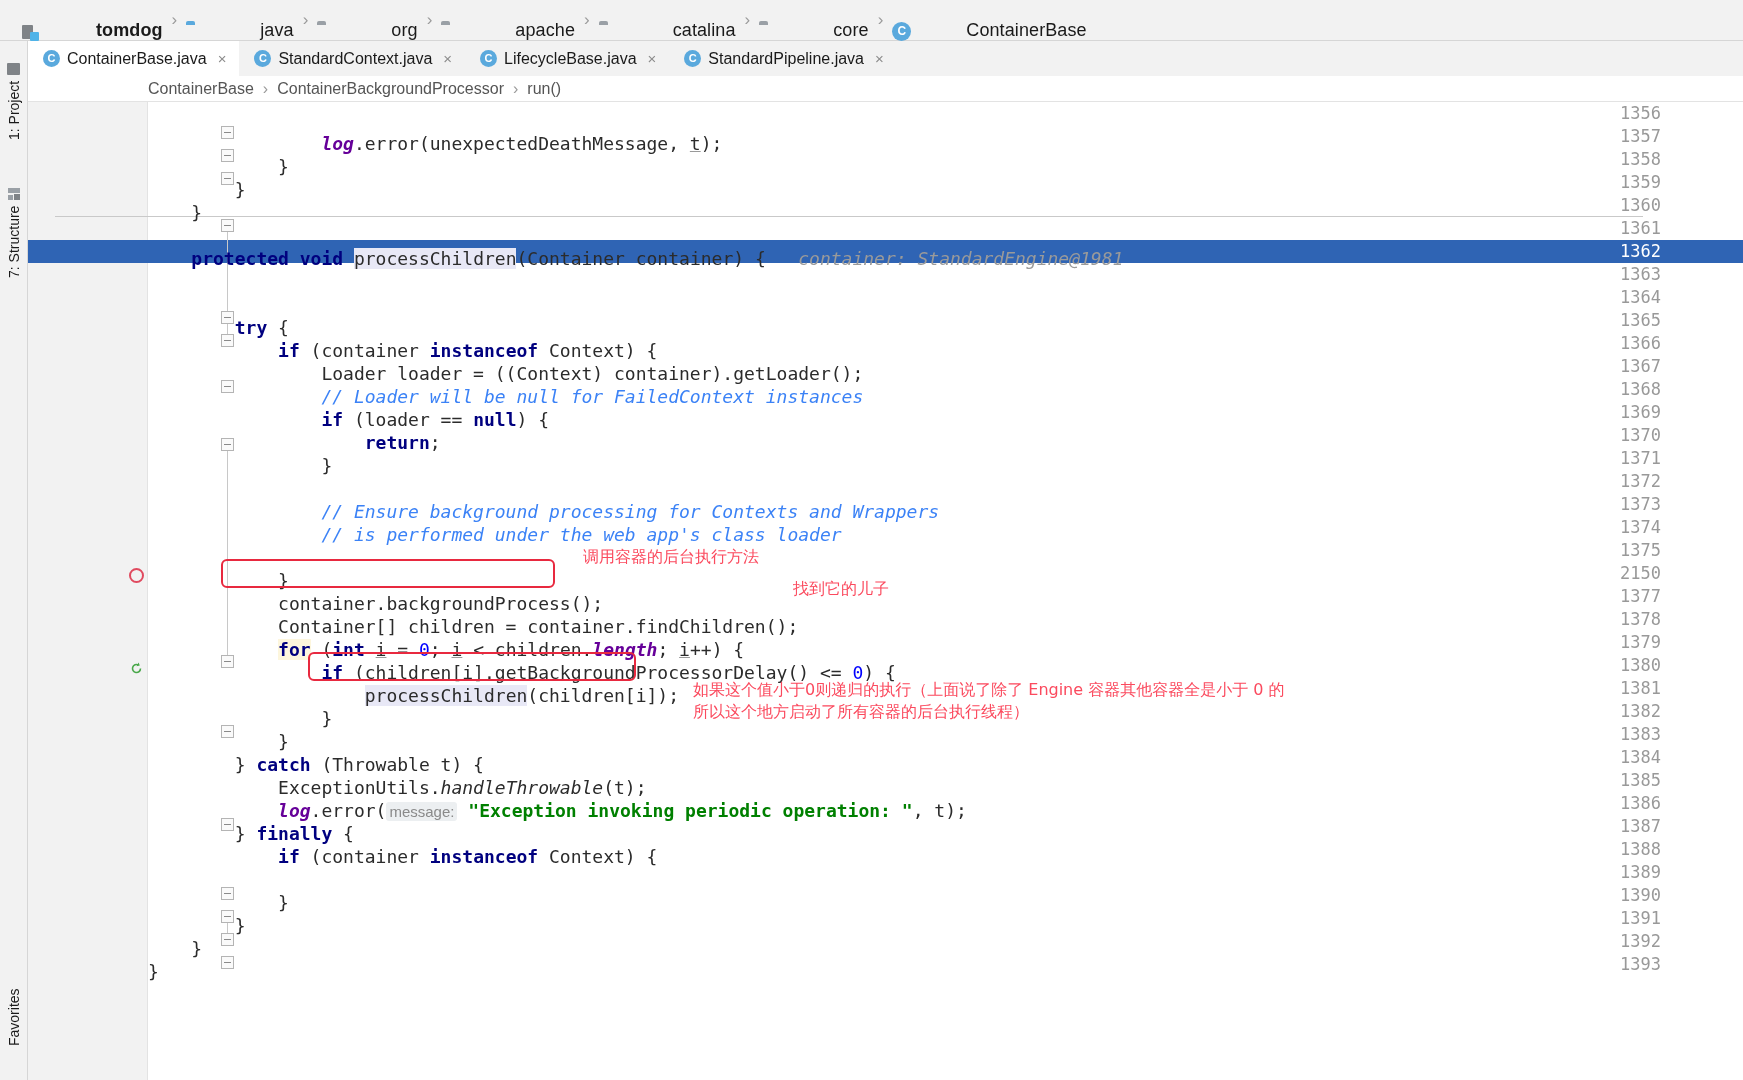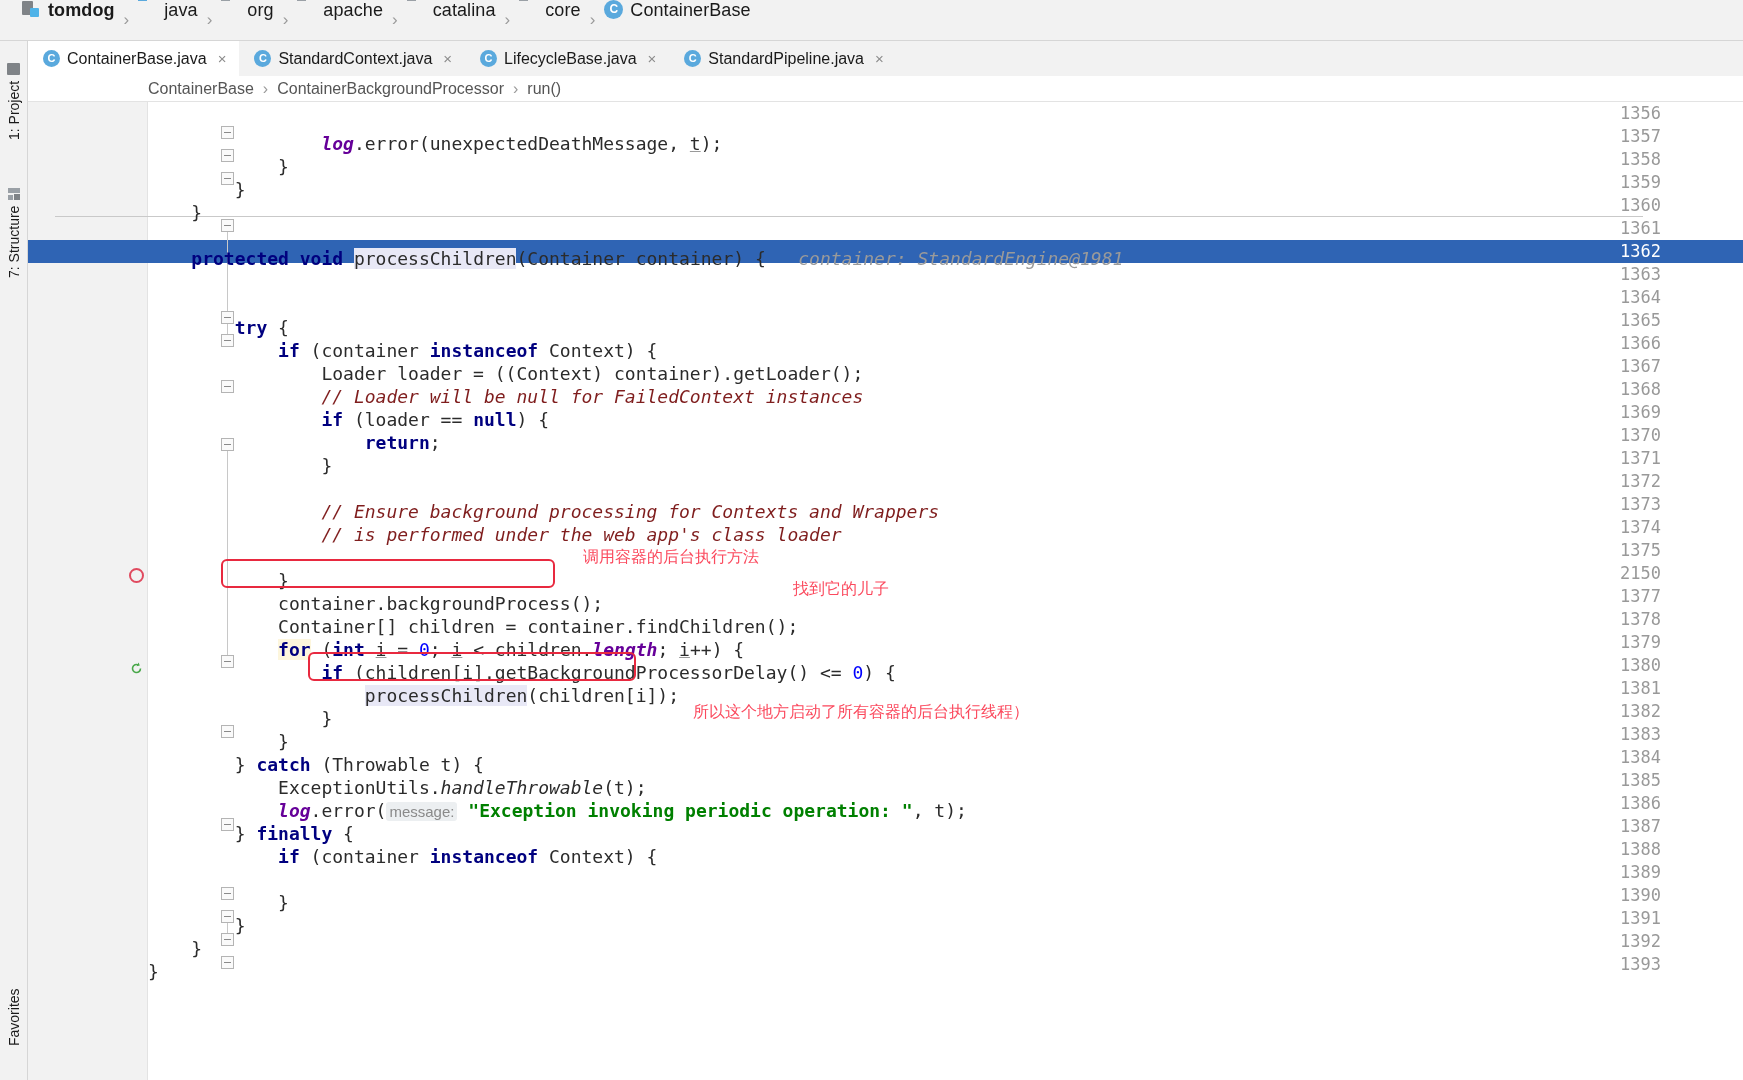--- a/index.html
+++ b/index.html
@@ -10,21 +10,21 @@
     overflow: hidden;
   }
   #app { position: relative; width: 1743px; height: 1080px; background:#f2f2f2; }
 
   
   #navbar {
     position: absolute; left: 0; top: 0; width: 1743px; height: 41px;
     background: #f2f2f2; border-bottom: 1px solid #d6d6d6;
     display: flex; align-items: center; padding-left: 22px;
   }
-  .crumb { display: flex; align-items: flex-start; height: 41px; }
+  .crumb { display: flex; align-items: flex-end; height: 41px; gap: 48px; }
   .crumb-label { font-size: 18px; color: #1a1a1a; margin-left: 7px; letter-spacing: .1px; }
   .crumb-label.bold { font-weight: bold; }
   .crumb-sep { color: #9b9b9b; font-size: 17px; margin: 0 9px; }
   .ico { width: 19px; height: 17px; position: relative; flex: none; }
   .folder-blue { background:#5aa9dd; border-radius: 2px 2px 2px 2px; width:19px; height:15px; }
   .folder-blue:before { content:""; position:absolute; left:0; top:-3px; width:9px; height:4px; background:#5aa9dd; border-radius:2px 2px 0 0;}
   .folder-gray { background:#9aa0a6; border-radius: 2px; width:19px; height:15px; }
   .folder-gray:before { content:""; position:absolute; left:0; top:-3px; width:9px; height:4px; background:#9aa0a6; border-radius:2px 2px 0 0;}
   .module-ico { width:19px; height:17px; position:relative; }
   .module-ico:before{content:"";position:absolute;left:0;top:1px;width:11px;height:14px;background:#7f8387;border-radius:1px;}
@@ -123,21 +123,21 @@
   }
   .cl { position:absolute; left:0; height:23px; white-space:pre; color:#2b2b2b; }
   .rowhl {
     position:absolute; left:-120px; right:0; height:23px; background:#2f64b4;
   }
   .sep-line { position:absolute; left:27px; right:100px; height:1px; background:#c9c9c9; }
 
   .kw   { color:#00007f; font-weight:bold; }
   .str  { color:#008000; font-weight:bold; }
   .num  { color:#0000ff; }
-  .cmt  { color:#7f1d1d; font-style:italic; }
+  .cmt  { color:#3b82f6; font-style:italic; }
   .fld  { color:#660099; font-style:italic; font-weight:bold; }
   .mth  { color:#2b2b2b; font-style:italic; }
   .param{ background:#eceff1; color:#8a8a8a; font-size:15px; border-radius:3px; padding:1px 3px; font-family:"Liberation Sans",sans-serif;}
   .und  { text-decoration: underline; text-decoration-color:#9a9a9a; }
   .selbg{ background:#e8e8f6; }
   .whitey { color:#ffffff; }
   .inline-hint {
     color:#9a9a9a; font-style:italic; font-family:"DejaVu Sans Mono","Liberation Mono",monospace;
   }
 
@@ -358,16 +358,17 @@
       <div class="cl" style="top:782px"><span>        }</span></div>
       <div class="cl" style="top:805px"><span>    }</span></div>
       <div class="cl" style="top:828px"><span>}</span></div>
     </div>
 
     <div class="redbox" style="left:193px; top:457px; width:334px; height:29px;"></div>
     <div class="redbox" style="left:280px; top:550px; width:328px; height:29px;"></div>
 
     <div class="redtext" style="left:555px; top:444px;">调用容器的后台执行方法</div>
     <div class="redtext" style="left:765px; top:476px;">找到它的儿子</div>
+    <div class="redtext" style="left:665px; top:577px;">如果这个值小于0则递归的执行（上面说了除了 Engine 容器其他容器全是小于 0 的</div>
     <div class="redtext" style="left:665px; top:599px;">所以这个地方启动了所有容器的后台执行线程）</div>
   </div>
 
 </div>
 
 </body></html>

